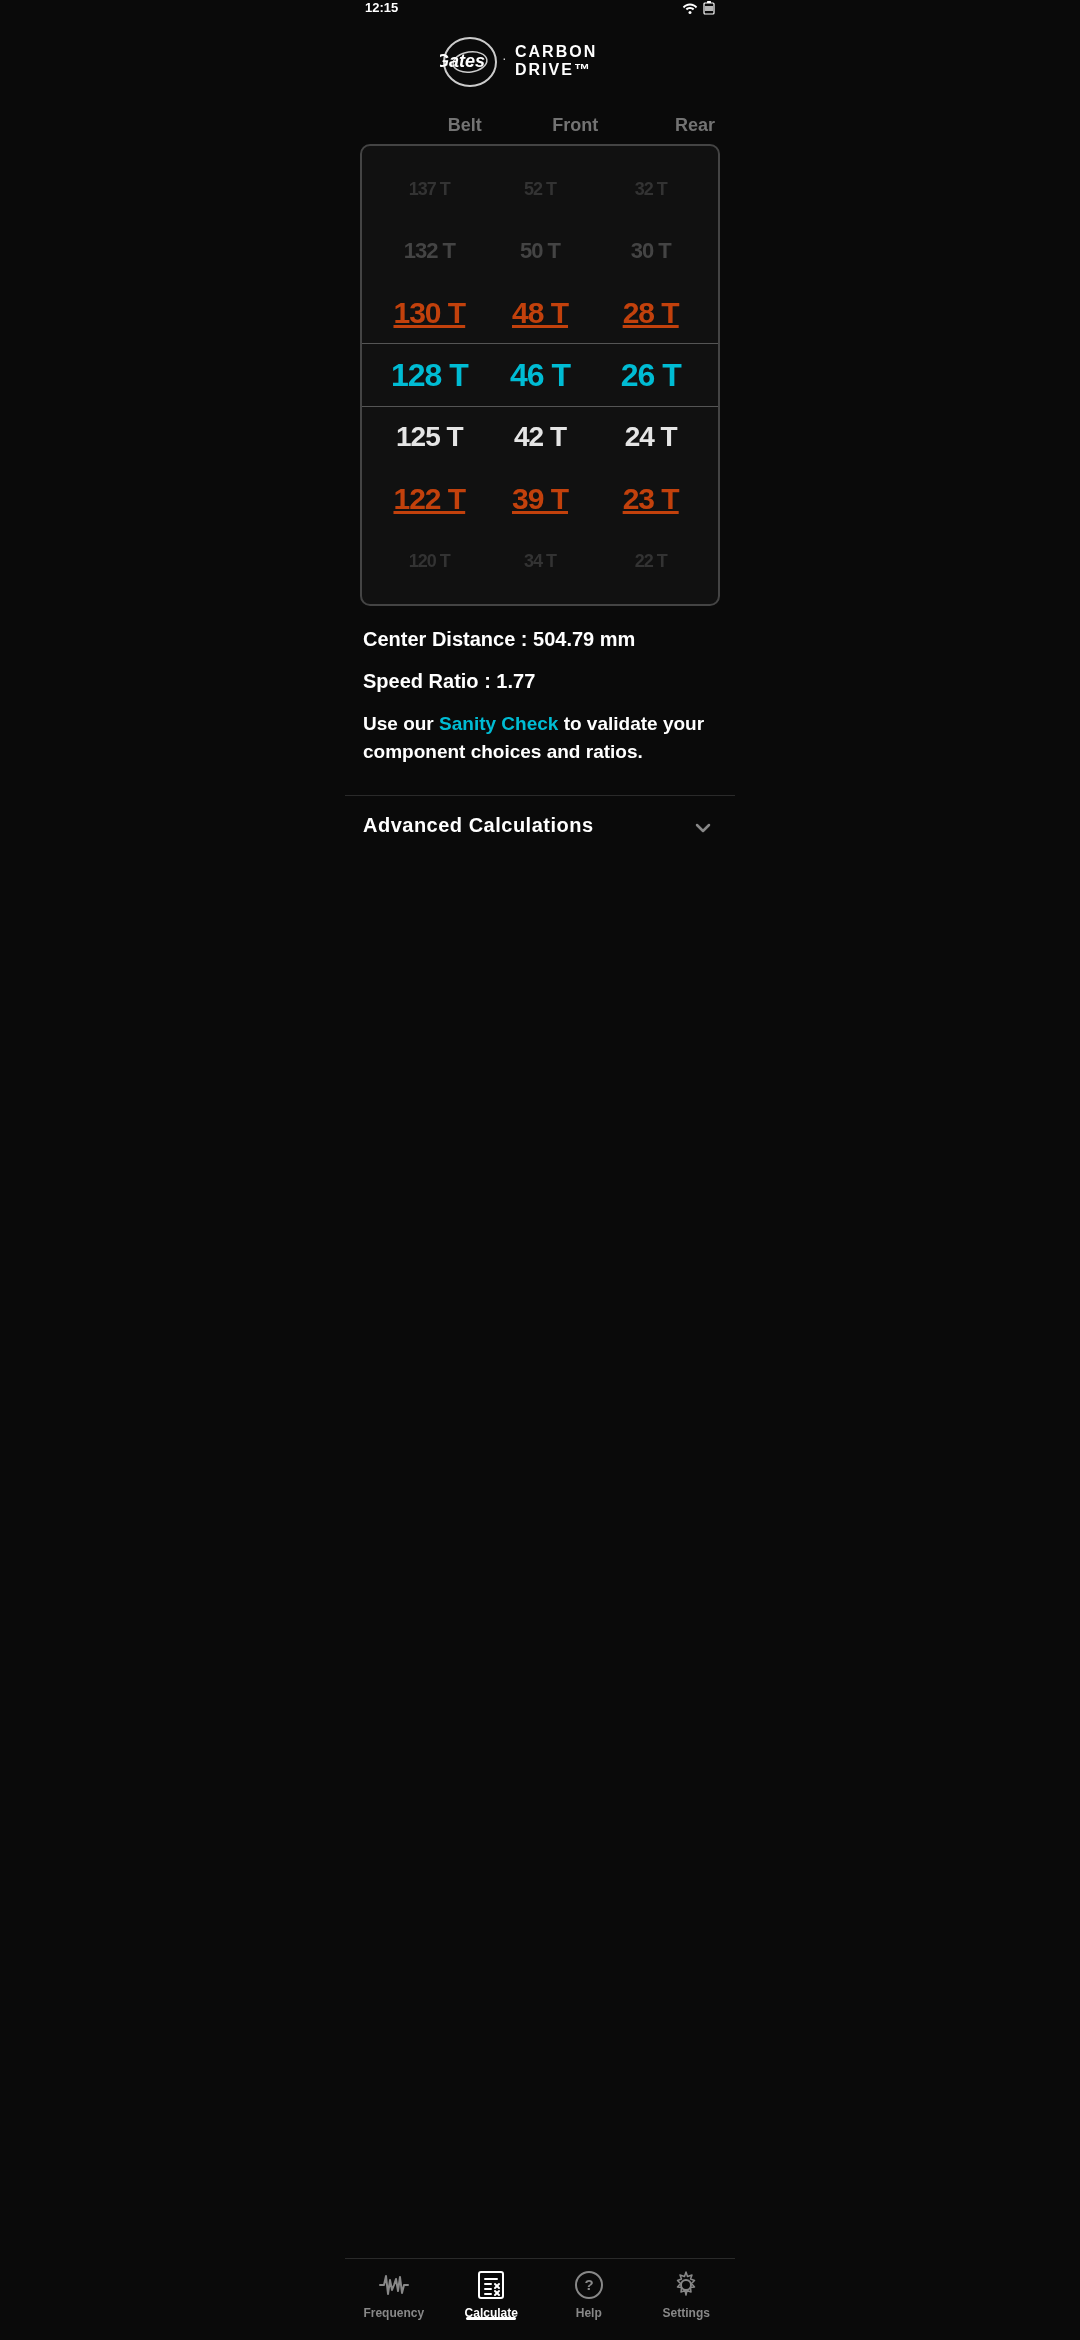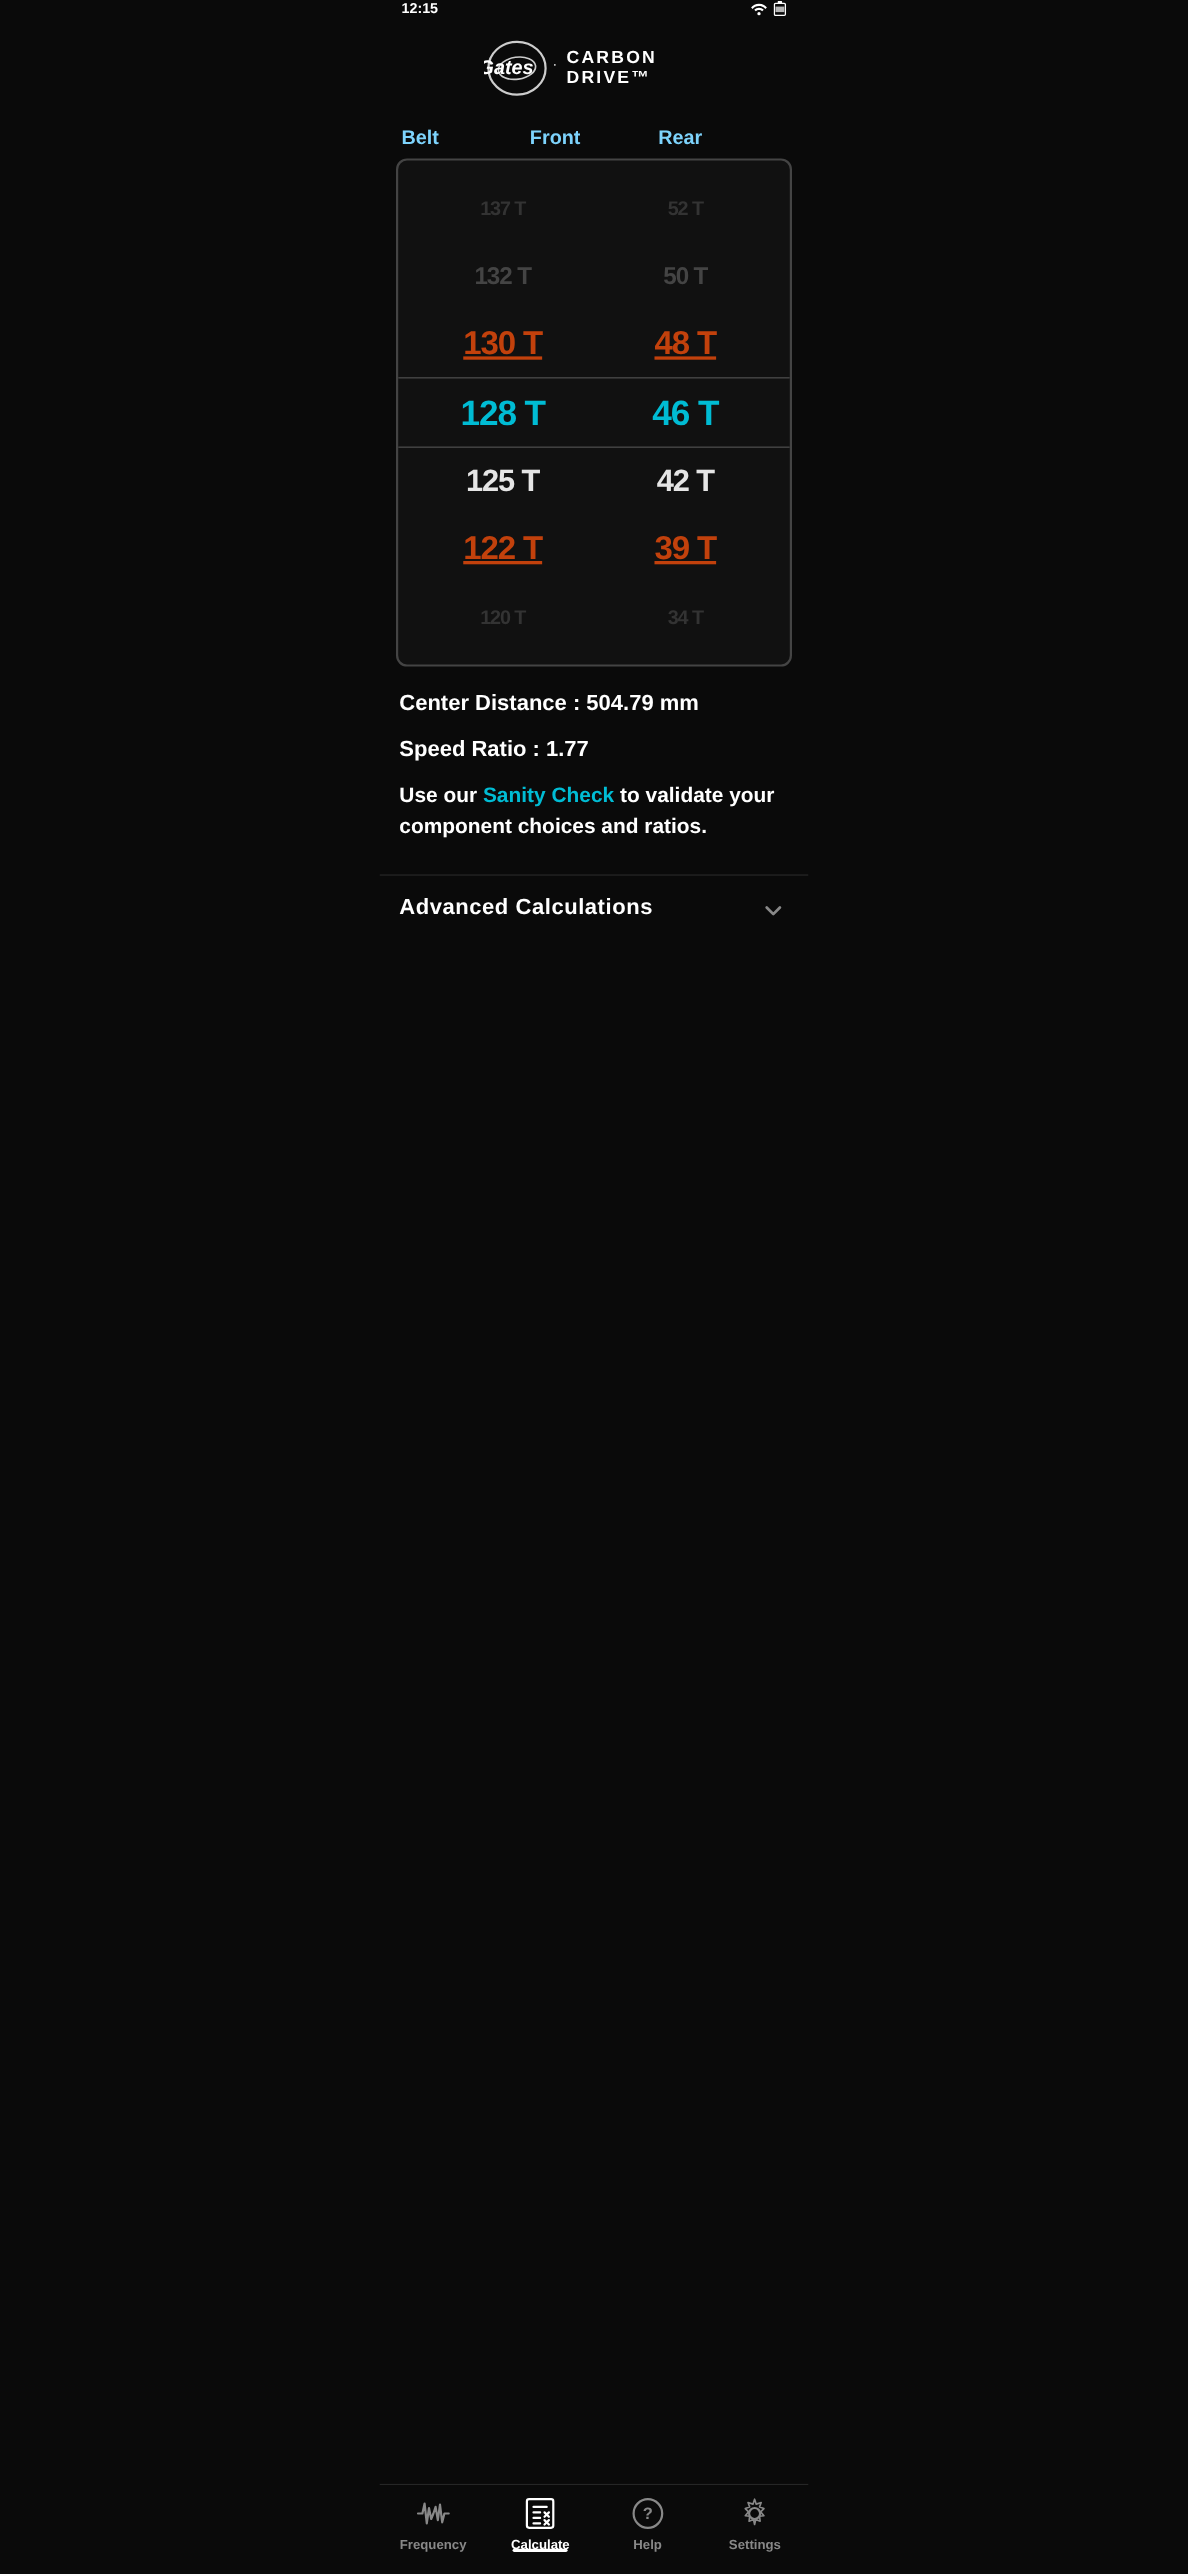--- a/index.html
+++ b/index.html
@@ -44,22 +44,22 @@
 
     
     .column-headers {
       display: flex;
       justify-content: space-around;
       padding: 5px 20px 8px;
     }
     .column-header {
       font-size: 18px;
       font-weight: 700;
-      color: #7dd3fc;
-      text-align: left;
+      color: #737373;
+      text-align: right;
       flex: 1;
     }
 
     
     .picker-container {
       margin: 0 15px;
       border: 2px solid #444;
       border-radius: 10px;
       background: #111;
       padding: 12px 12px;
@@ -289,20 +289,29 @@
     <div class="picker-column">
       <div class="picker-item farthest">52 T</div>
       <div class="picker-item far1">50 T</div>
       <div class="picker-item near2">48 T</div>
       <div class="picker-item selected">46 T</div>
       <div class="picker-item near1">42 T</div>
       <div class="picker-item near2">39 T</div>
       <div class="picker-item farthest">34 T</div>
     </div>
 
+    <div class="picker-column">
+      <div class="picker-item farthest">32 T</div>
+      <div class="picker-item far1">30 T</div>
+      <div class="picker-item near2">28 T</div>
+      <div class="picker-item selected">26 T</div>
+      <div class="picker-item near1">24 T</div>
+      <div class="picker-item near2">23 T</div>
+      <div class="picker-item farthest">22 T</div>
+    </div>
   </div>
 </div>
 
 <div class="info-section">
   <div class="info-line">Center Distance : 504.79 mm</div>
   <div class="info-line">Speed Ratio : 1.77</div>
   <div class="sanity-check-text">
     <span>Use our </span><span class="sanity-check-link">Sanity Check</span><span> to validate your component choices and ratios.</span>
   </div>
 </div>

